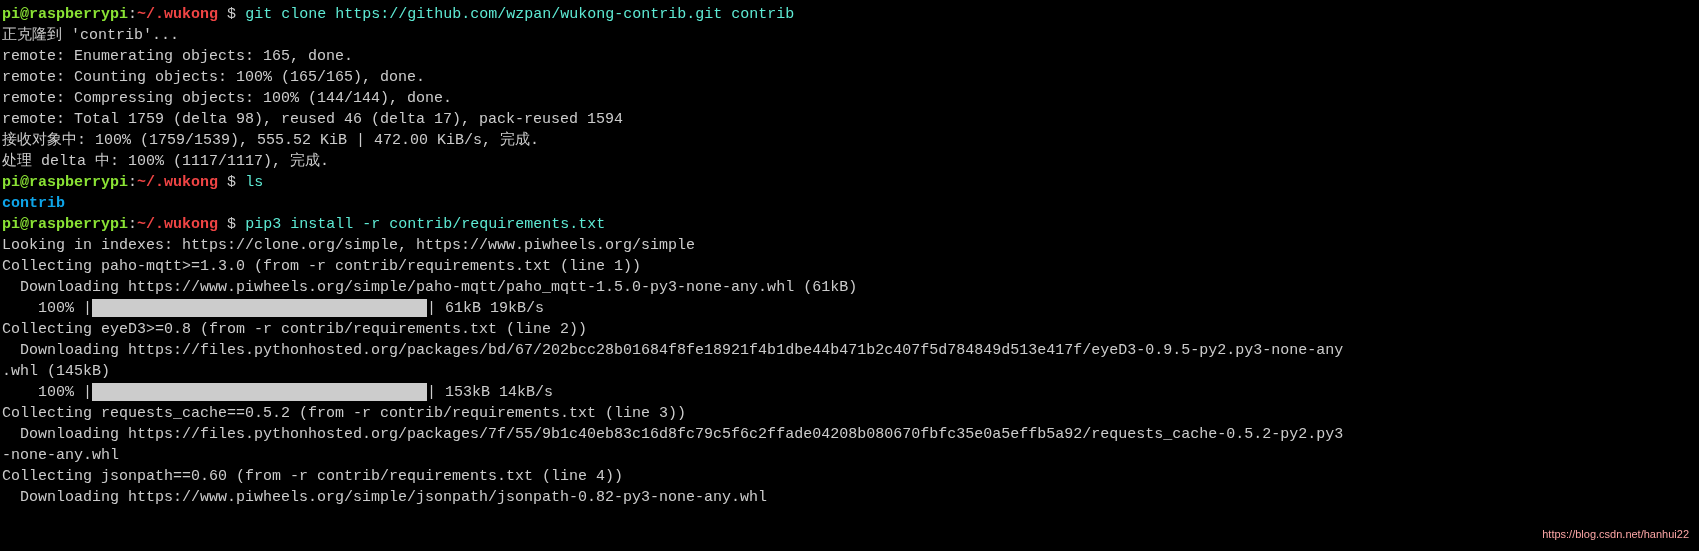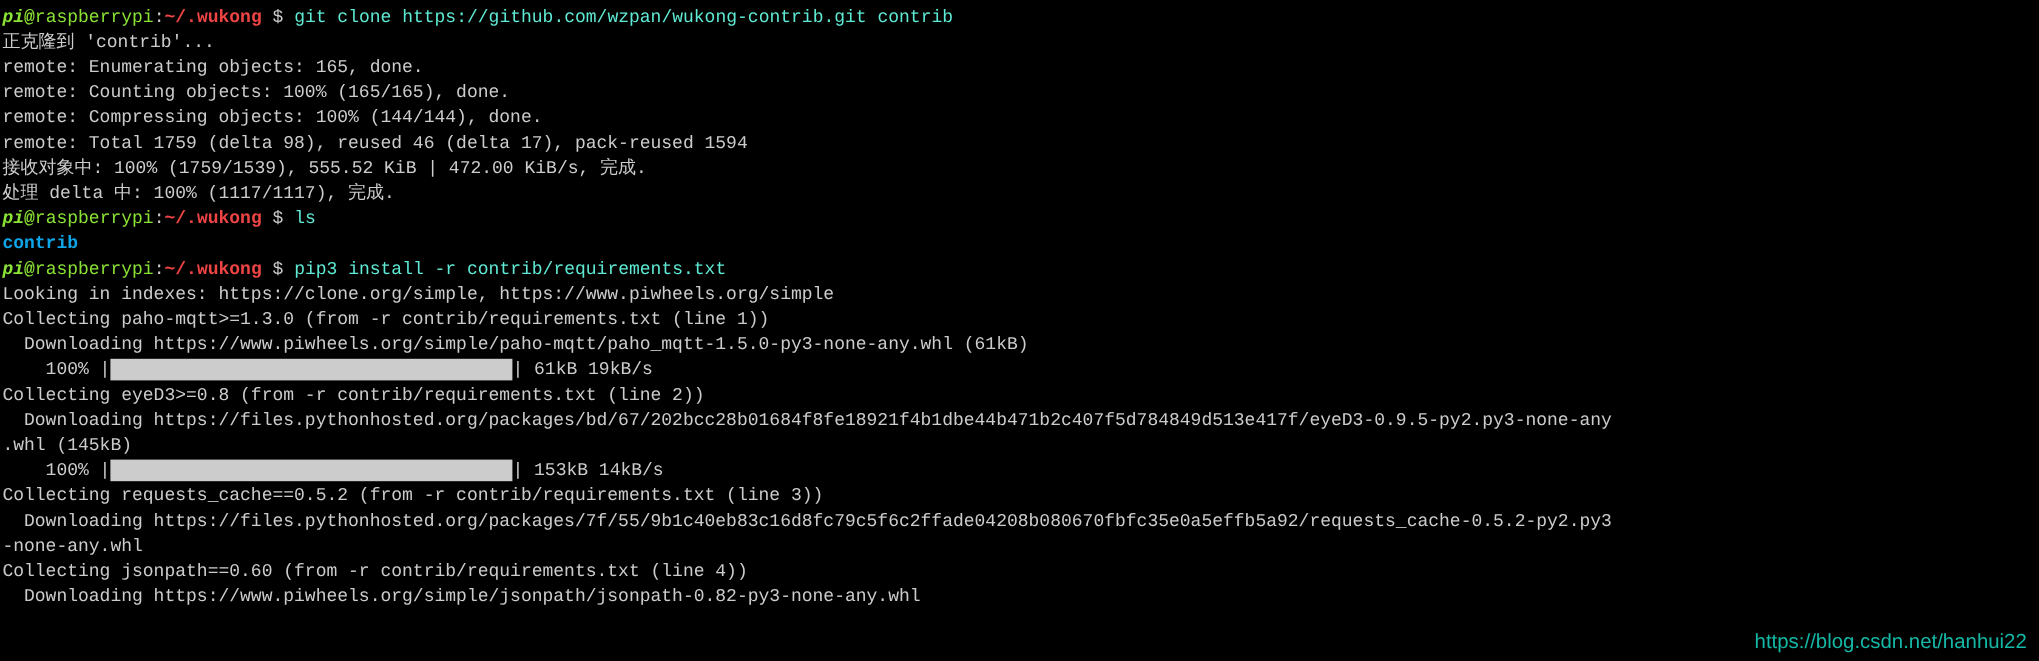--- a/index.html
+++ b/index.html
@@ -19,29 +19,28 @@
       padding: 4px 2px;
       position: relative;
     }
     .line {
       white-space: pre;
       font-family: inherit;
     }
     .prompt-user {
       color: #8ae234;
       font-weight: bold;
-      font-style: italic;
     }
     .prompt-at {
       color: #8ae234;
       font-weight: bold;
     }
     .prompt-host {
       color: #8ae234;
-      font-weight: normal;
+      font-weight: bold;
     }
     .prompt-colon {
       color: #cccccc;
     }
     .prompt-path {
       color: #ef4444;
       font-weight: bold;
     }
     .prompt-dollar {
       color: #cccccc;
@@ -60,22 +59,22 @@
       background-color: #cccccc;
       display: inline-block;
       height: 18px;
       vertical-align: middle;
       width: 335px;
     }
     .watermark {
       position: absolute;
       bottom: 6px;
       right: 10px;
-      color: #14b8a6;
-      font-size: 17px;
+      color: #fca5a5;
+      font-size: 11px;
       font-family: Arial, sans-serif;
       padding-left: 35px;
     }
   </style>
 </head>
 <body>
 
 <div class="line"><span class="prompt-user">pi</span><span class="prompt-at">@</span><span class="prompt-host">raspberrypi</span><span class="prompt-colon">:</span><span class="prompt-path">~/.wukong</span><span class="prompt-dollar"> $</span><span class="cmd"> </span><span class="cmd">git clone https://github.com/wzpan/wukong-contrib.git contrib</span></div>
 <div class="line output">正克隆到 'contrib'...</div>
 <div class="line output">remote: Enumerating objects: 165, done.</div>

